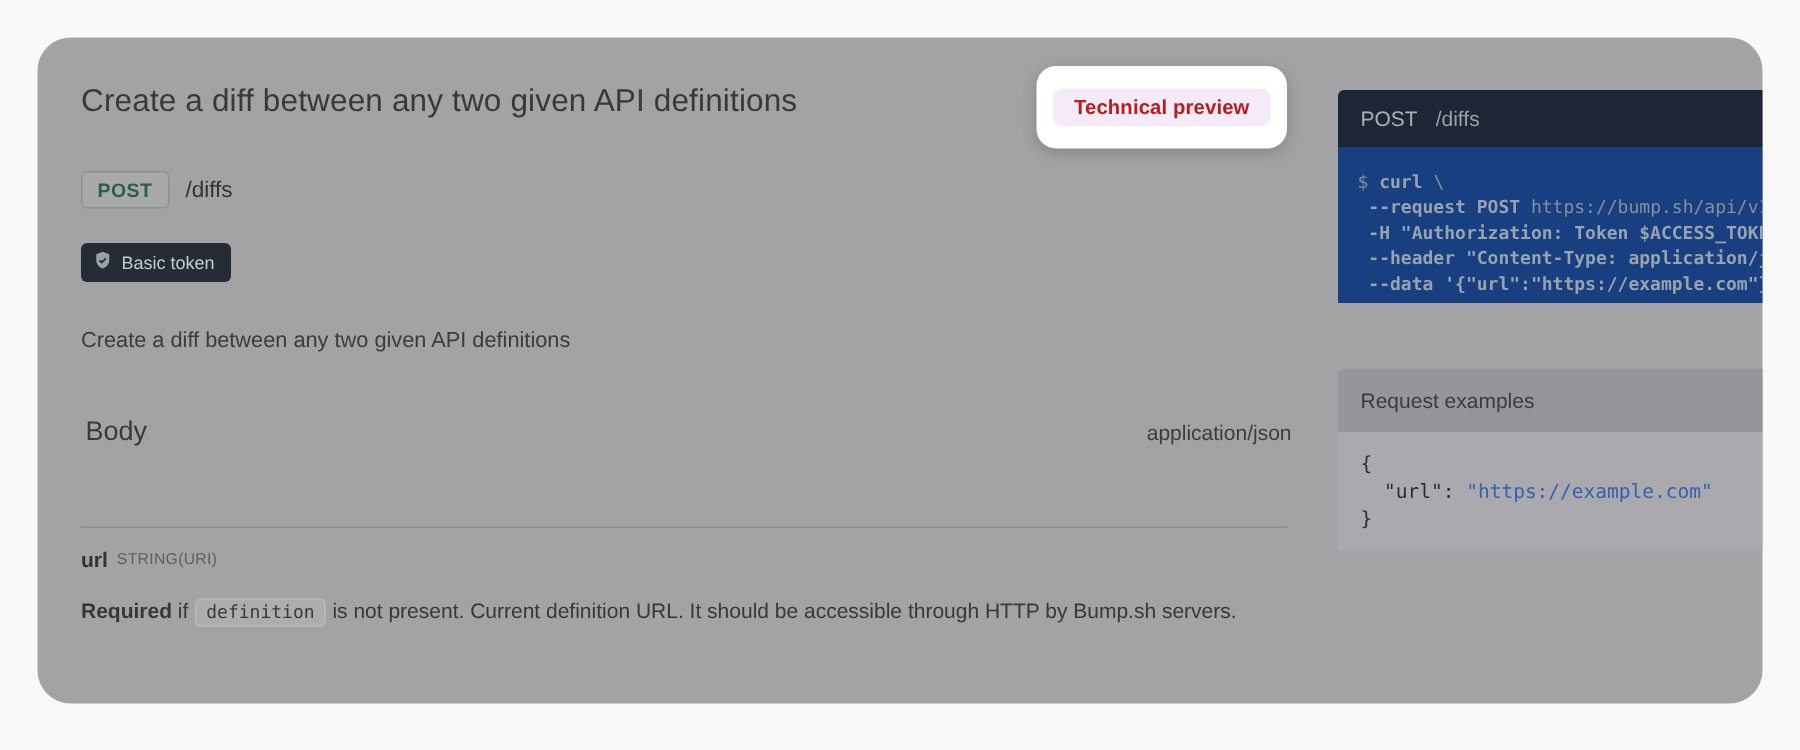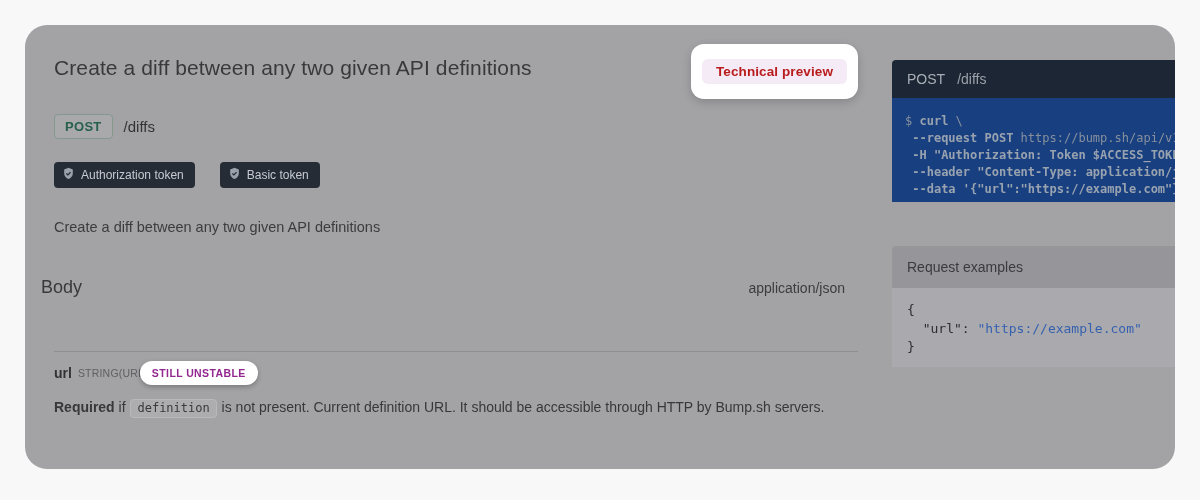--- a/index.html
+++ b/index.html
@@ -27,21 +27,21 @@
   }
   .path { font-size:15px; font-weight:500; color:#333336; }
   .auth-row { position:absolute; left:29px; top:137px; display:flex; gap:25px; }
   .auth-badge {
     display:flex; align-items:center; gap:6px;
     background:#262c36; color:#c7cad0; font-size:12px;
     padding:5px 11px 5px 8px; border-radius:4px; cursor:pointer;
   }
   .desc { position:absolute; left:29px; top:194px; font-size:14.5px; color:#3c3c3e; }
   .body-row {
-    position:absolute; left:16px; top:252px; width:804px;
+    position:absolute; left:32px; top:252px; width:804px;
     display:flex; justify-content:space-between; align-items:baseline;
   }
   .body-heading { font-size:18px; font-weight:500; color:#39393b; }
   .content-type { font-size:14px; color:#3c3c3e; }
   .body-desc { position:absolute; left:29px; top:290px; font-size:14px; color:#3c3c3e; }
   .divider { position:absolute; left:29px; top:326px; width:804px; height:1px; background:#8f8f91; }
   .prop-row { position:absolute; left:29px; top:334px; display:flex; align-items:center; height:28px;text-align:center; }
   .prop-name { font-size:14px; font-weight:700; color:#333336; }
   .prop-type { font-size:10.5px; color:#5f5f62; margin-left:6px; letter-spacing:.2px; }
   .status-pill {
@@ -109,47 +109,37 @@
   </div>
 
   <div class="auth-row">
     <div class="auth-badge">
       <span>
         <svg width="13" height="13" viewBox="0 0 24 24">
             <path fill="#9aa1aa" d="M12 1.6l8 3.1v7c0 5.2-3.4 9.1-8 10.6-4.6-1.5-8-5.4-8-10.6v-7l8-3.1z"></path>
             <path d="M8.1 12l2.7 2.7 5-5" stroke="#262c36" stroke-width="2.2" fill="none"></path>
           </svg>
       </span>
-      <span>Authorization token</span>
-    </div>
-    <div class="auth-badge">
-      <span>
-        <svg width="13" height="13" viewBox="0 0 24 24">
-            <path fill="#9aa1aa" d="M12 1.6l8 3.1v7c0 5.2-3.4 9.1-8 10.6-4.6-1.5-8-5.4-8-10.6v-7l8-3.1z"></path>
-            <path d="M8.1 12l2.7 2.7 5-5" stroke="#262c36" stroke-width="2.2" fill="none"></path>
-          </svg>
-      </span>
       <span>Basic token</span>
     </div>
   </div>
 
   <div class="desc">Create a diff between any two given API definitions</div>
 
   <div class="body-row">
     <span class="body-heading">Body</span>
     <span class="content-type">application/json</span>
   </div>
 
 
   <div class="divider"></div>
 
   <div class="prop-row">
     <span class="prop-name">url</span>
     <span class="prop-type">STRING(URI)</span>
-    <span class="status-pill">STILL UNSTABLE</span>
   </div>
 
   <div class="required-line"><b>Required</b><span> if </span><span class="code-chip">definition</span><span> is not present. Current definition URL. It should be accessible through HTTP by Bump.sh servers.</span></div>
 
   <div class="tp-card">
     <span class="tp-pill">Technical preview</span>
   </div>
 
   <div class="code-panel">
     <div class="panel-header">

